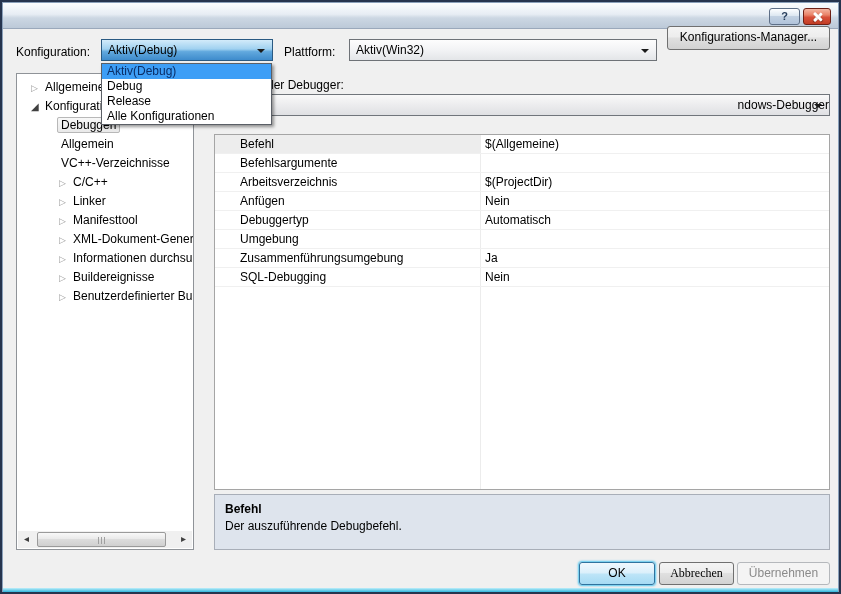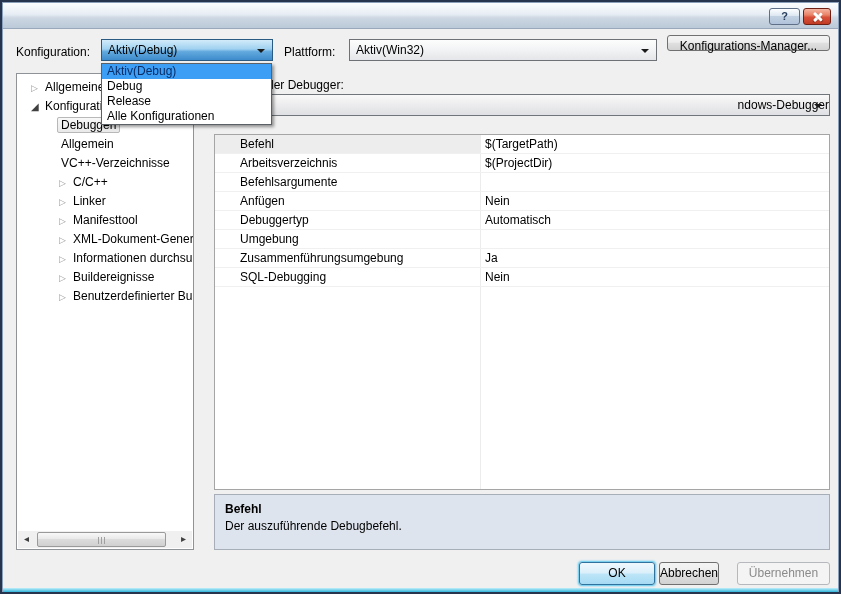--- a/index.html
+++ b/index.html
@@ -60,21 +60,21 @@
   .grow{position:relative;height:19px;line-height:18px;border-bottom:1px solid #f0f0f0;display:flex;}
   .gname{width:265px;padding-left:25px;overflow:hidden;white-space:nowrap;}
   .gval{flex:1;padding-left:5px;overflow:hidden;white-space:nowrap;}
   .grow.sel .gname{background:#ededed;}
   .desc{position:absolute;left:212px;top:492px;width:616px;height:56px;background:#dee4ed;border:1px solid #a8aeb8;
     padding:7px 10px;}
   .desc b{display:block;margin-bottom:3px;}
   
   .ok-btn{left:577px;top:560px;width:76px;height:23px;border:1px solid #30739e;
     background:linear-gradient(#f0f8fd,#dcf0fb 45%,#bce4f7 55%,#a6dbf4);box-shadow:0 0 2px 1px #54c6ef;}
-  .cancel-btn{left:657px;top:560px;width:60px;height:23px;}
+  .cancel-btn{left:657px;top:560px;width:75px;height:23px;font-family:Liberation Serif, serif;}
   .apply-btn{left:735px;top:560px;width:93px;height:23px;border:1px solid #b5b8bc;background:#f4f4f4;color:#8a8a8a;text-align:center;}
   
   .ddl{position:absolute;left:99px;top:61px;width:171px;background:#fff;border:1px solid #5b5f66;
     box-shadow:2px 2px 3px rgba(0,0,0,.4);z-index:50;}
   .ddl-item{height:15px;line-height:15px;padding-left:5px;white-space:nowrap;overflow:hidden;}
   .ddl-item.hl{background:#3d9ef6;color:#0a2d66;}
 </style>
 </head>
 <body>
 
@@ -92,21 +92,21 @@
   <span class="lbl" style="left:14px;top:43px;">Konfiguration:</span>
   <div class="combo combo-blue" style="left:99px;top:37px;width:172px;">
     <span>Aktiv(Debug)</span>
     <span class="arrow"></span>
   </div>
   <span class="lbl" style="left:282px;top:43px;">Plattform:</span>
   <div class="combo" style="left:347px;top:37px;width:308px;">
     <span>Aktiv(Win32)</span>
     <span class="arrow"></span>
   </div>
-  <div class="btn" style="left:665px;top:33px;width:163px;height:16px;">Konfigurations-Manager...</div>
+  <div class="btn" style="left:665px;top:24px;width:163px;height:24px;">Konfigurations-Manager...</div>
 
   <div class="tree-panel">
     <div class="tree-row pl0"><span class="exp exp-c">▷</span><span>Allgemeine Eigenschaften</span></div>
     <div class="tree-row pl0"><span class="exp exp-e">◢</span><span>Konfigurationseigenschaften</span></div>
     <div class="tree-row pl1n"><span class="tree-sel">Debuggen</span></div>
     <div class="tree-row pl1n"><span>Allgemein</span></div>
     <div class="tree-row pl1n"><span>VC++-Verzeichnisse</span></div>
     <div class="tree-row pl1"><span class="exp exp-c">▷</span><span>C/C++</span></div>
     <div class="tree-row pl1"><span class="exp exp-c">▷</span><span>Linker</span></div>
     <div class="tree-row pl1"><span class="exp exp-c">▷</span><span>Manifesttool</span></div>
@@ -124,29 +124,29 @@
   <span class="lbl" style="left:265px;top:76px;">der Debugger:</span>
   <div class="combo dbg-combo">
     <span>ndows-Debugger</span>
     <span class="arrow"></span>
   </div>
 
   <div class="grid">
     <div class="grid-vline"></div>
     <div class="grow sel">
         <div class="gname">Befehl</div>
-        <div class="gval">$(TargetPath)</div>
+        <div class="gval">$(Allgemeine)</div>
+      </div>
+    <div class="grow">
+        <div class="gname">Befehlsargumente</div>
+        <div class="gval"></div>
       </div>
     <div class="grow">
         <div class="gname">Arbeitsverzeichnis</div>
         <div class="gval">$(ProjectDir)</div>
-      </div>
-    <div class="grow">
-        <div class="gname">Befehlsargumente</div>
-        <div class="gval"></div>
       </div>
     <div class="grow">
         <div class="gname">Anfügen</div>
         <div class="gval">Nein</div>
       </div>
     <div class="grow">
         <div class="gname">Debuggertyp</div>
         <div class="gval">Automatisch</div>
       </div>
     <div class="grow">

